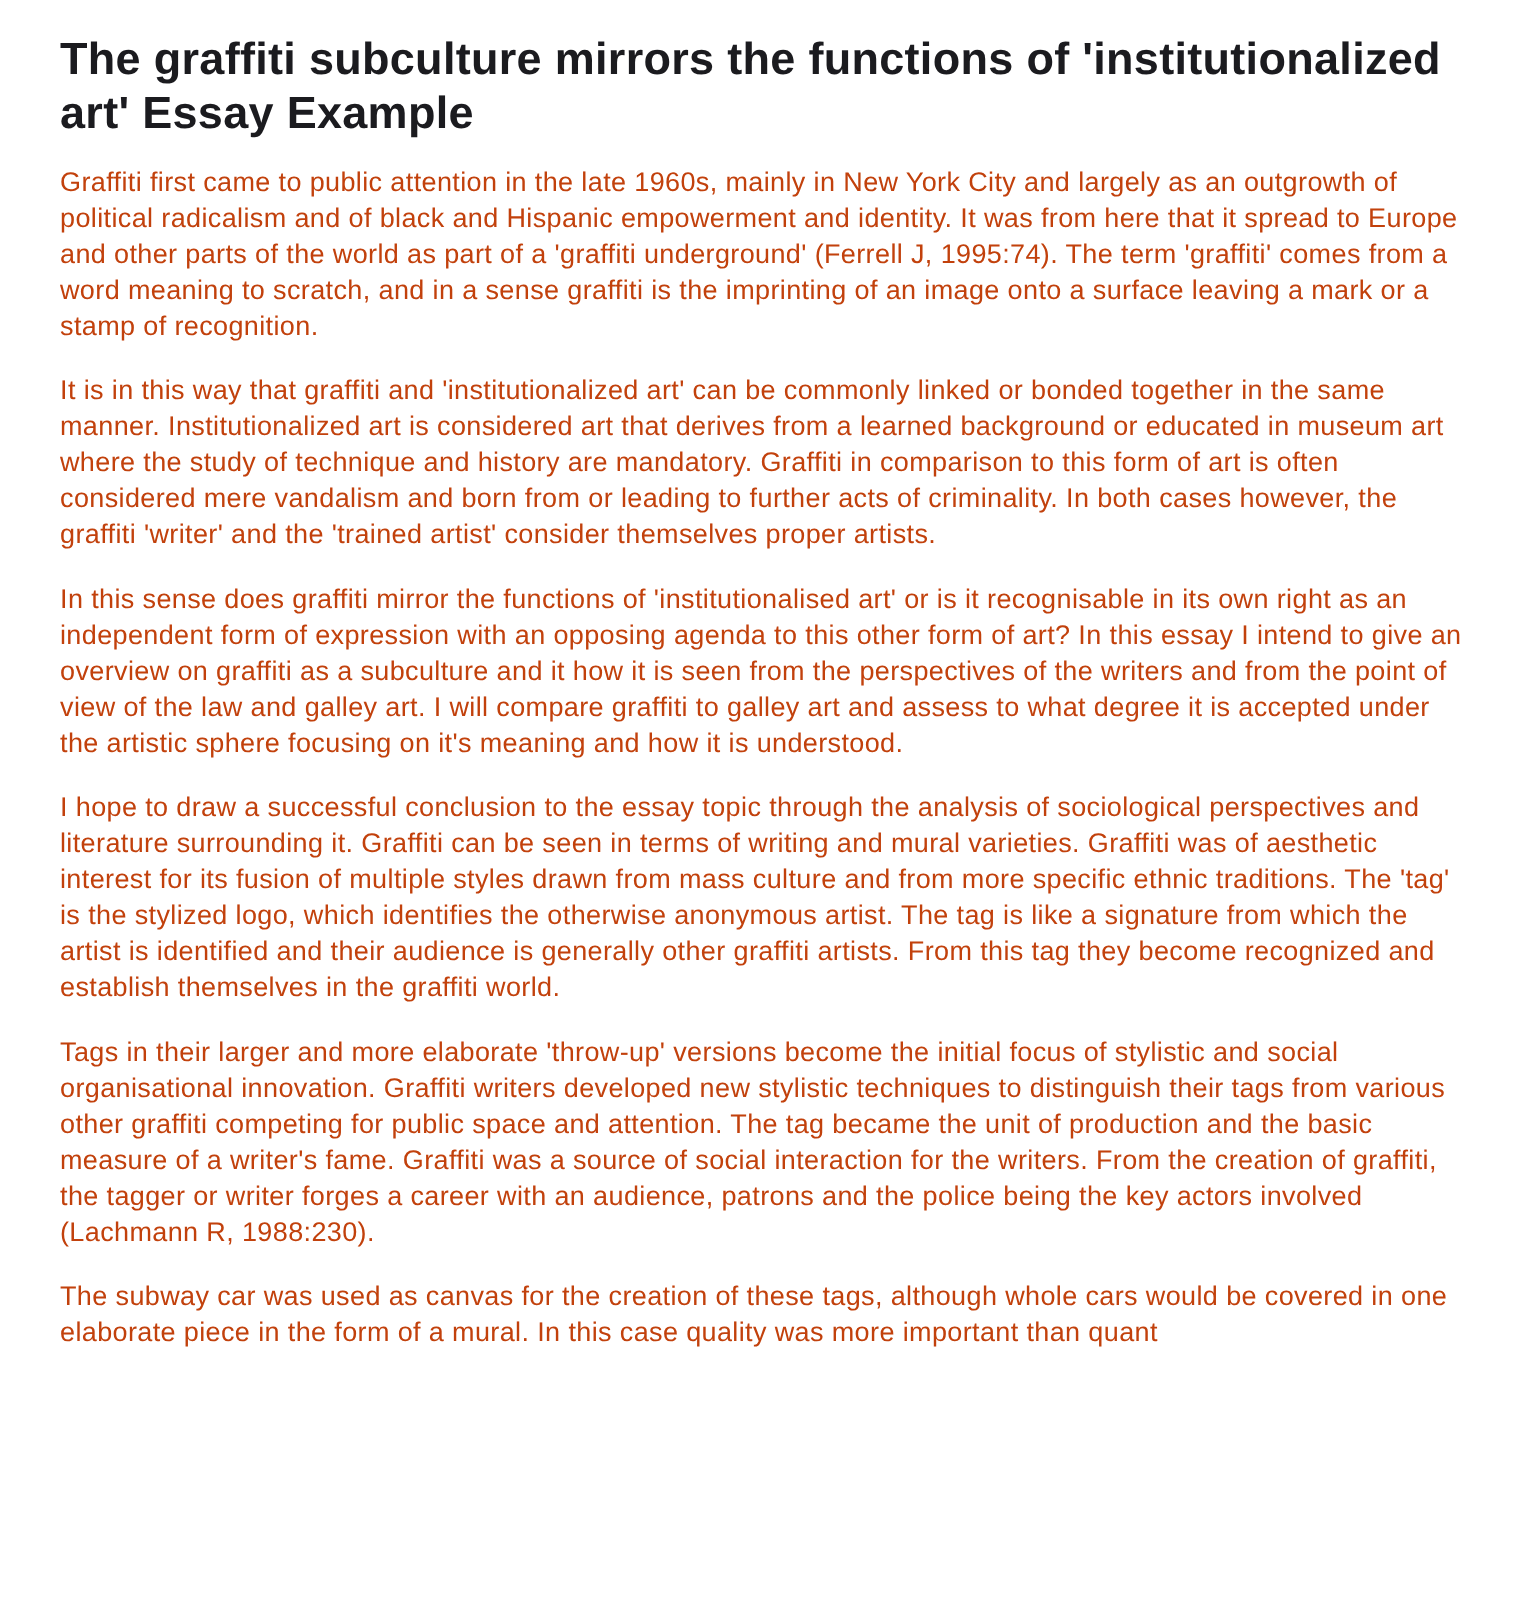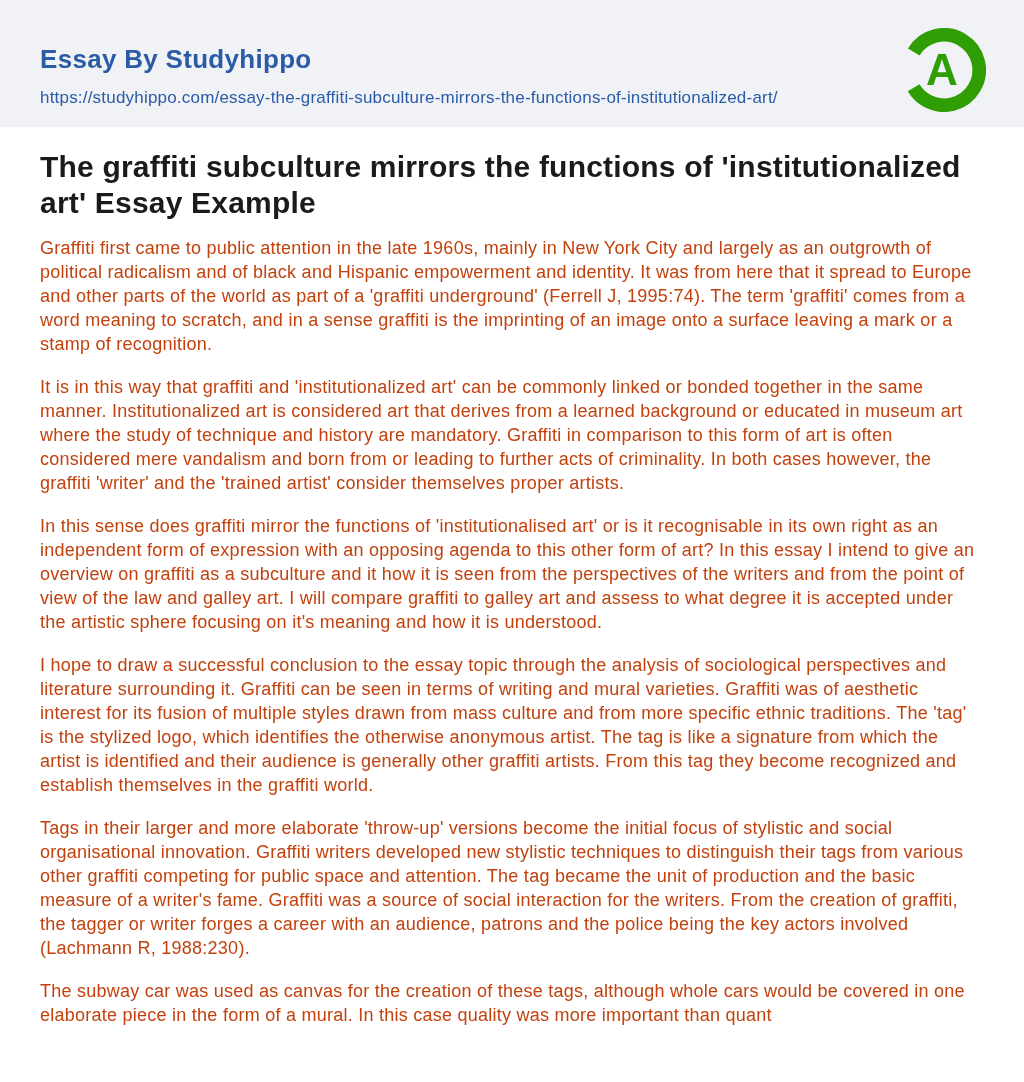--- a/index.html
+++ b/index.html
@@ -67,33 +67,20 @@
     line-height: 24px;
     color: #c2410c;
     letter-spacing: 0.25px;
   }
 </style>
 </head>
 <body>
 
 <div class="page">
 
-  <header class="header">
-    <div class="header-text">
-      <h1 class="site-title">Essay By Studyhippo</h1>
-      <a class="source-url">https://studyhippo.com/essay-the-graffiti-subculture-mirrors-the-functions-of-institutionalized-art/</a>
-    </div>
-
-    <div class="logo">
-      <svg width="84" height="84" viewBox="0 0 80 80" aria-hidden="true">
-        <circle cx="40" cy="40" r="33.5" fill="none" stroke="#2f9e05" stroke-width="13" stroke-dasharray="174.5 36" transform="rotate(-149.2 40 40)"></circle>
-        <text x="38" y="54" text-anchor="middle" font-family="Liberation Sans, sans-serif" font-size="42" font-weight="bold" fill="#2f9e05">A</text>
-      </svg>
-    </div>
-  </header>
 
   <main class="content">
     <h2 class="essay-title">The graffiti subculture mirrors the functions of 'institutionalized art' Essay Example</h2>
 
     <div class="essay-body">
         <p>Graffiti first came to public attention in the late 1960s, mainly in New York City and largely as an outgrowth of political radicalism and of black and Hispanic empowerment and identity. It was from here that it spread to Europe and other parts of the world as part of a 'graffiti underground' (Ferrell J, 1995:74). The term 'graffiti' comes from a word meaning to scratch, and in a sense graffiti is the imprinting of an image onto a surface leaving a mark or a stamp of recognition.</p>
         <p>It is in this way that graffiti and 'institutionalized art' can be commonly linked or bonded together in the same manner. Institutionalized art is considered art that derives from a learned background or educated in museum art where the study of technique and history are mandatory. Graffiti in comparison to this form of art is often considered mere vandalism and born from or leading to further acts of criminality. In both cases however, the graffiti 'writer' and the 'trained artist' consider themselves proper artists.</p>
         <p>In this sense does graffiti mirror the functions of 'institutionalised art' or is it recognisable in its own right as an independent form of expression with an opposing agenda to this other form of art? In this essay I intend to give an overview on graffiti as a subculture and it how it is seen from the perspectives of the writers and from the point of view of the law and galley art. I will compare graffiti to galley art and assess to what degree it is accepted under the artistic sphere focusing on it's meaning and how it is understood.</p>
         <p>I hope to draw a successful conclusion to the essay topic through the analysis of sociological perspectives and literature surrounding it. Graffiti can be seen in terms of writing and mural varieties. Graffiti was of aesthetic interest for its fusion of multiple styles drawn from mass culture and from more specific ethnic traditions. The 'tag' is the stylized logo, which identifies the otherwise anonymous artist. The tag is like a signature from which the artist is identified and their audience is generally other graffiti artists. From this tag they become recognized and establish themselves in the graffiti world.</p>
         <p>Tags in their larger and more elaborate 'throw-up' versions become the initial focus of stylistic and social organisational innovation. Graffiti writers developed new stylistic techniques to distinguish their tags from various other graffiti competing for public space and attention. The tag became the unit of production and the basic measure of a writer's fame. Graffiti was a source of social interaction for the writers. From the creation of graffiti, the tagger or writer forges a career with an audience, patrons and the police being the key actors involved (Lachmann R, 1988:230).</p>

